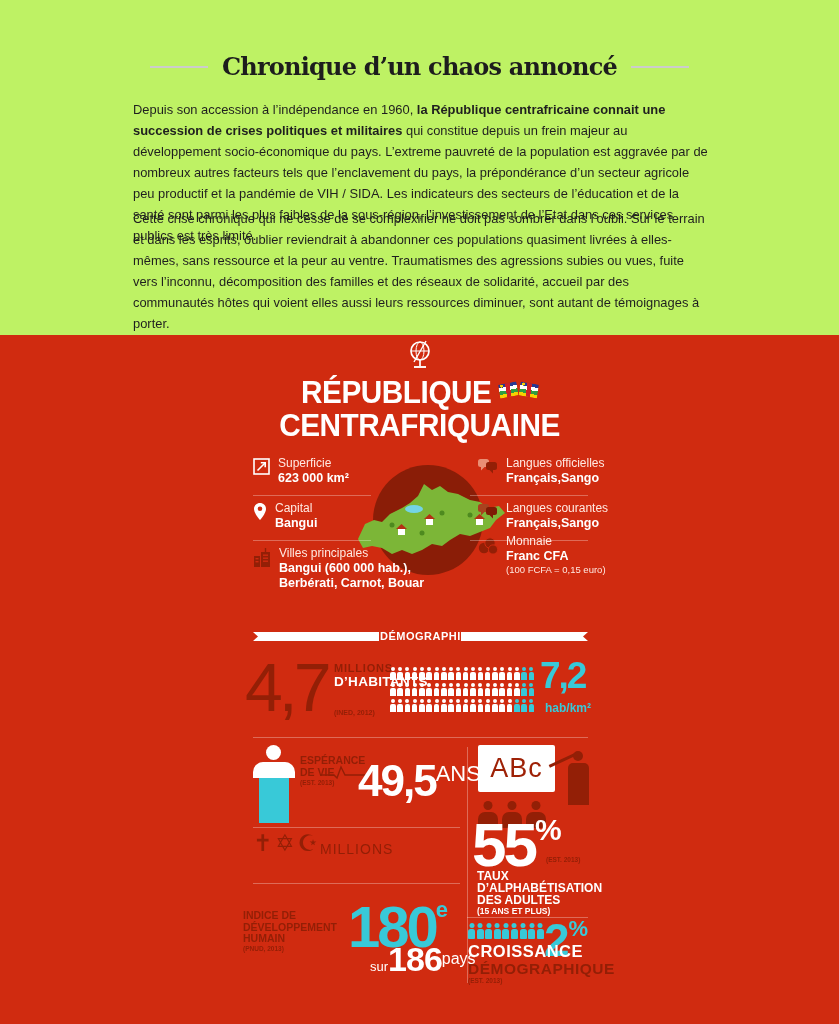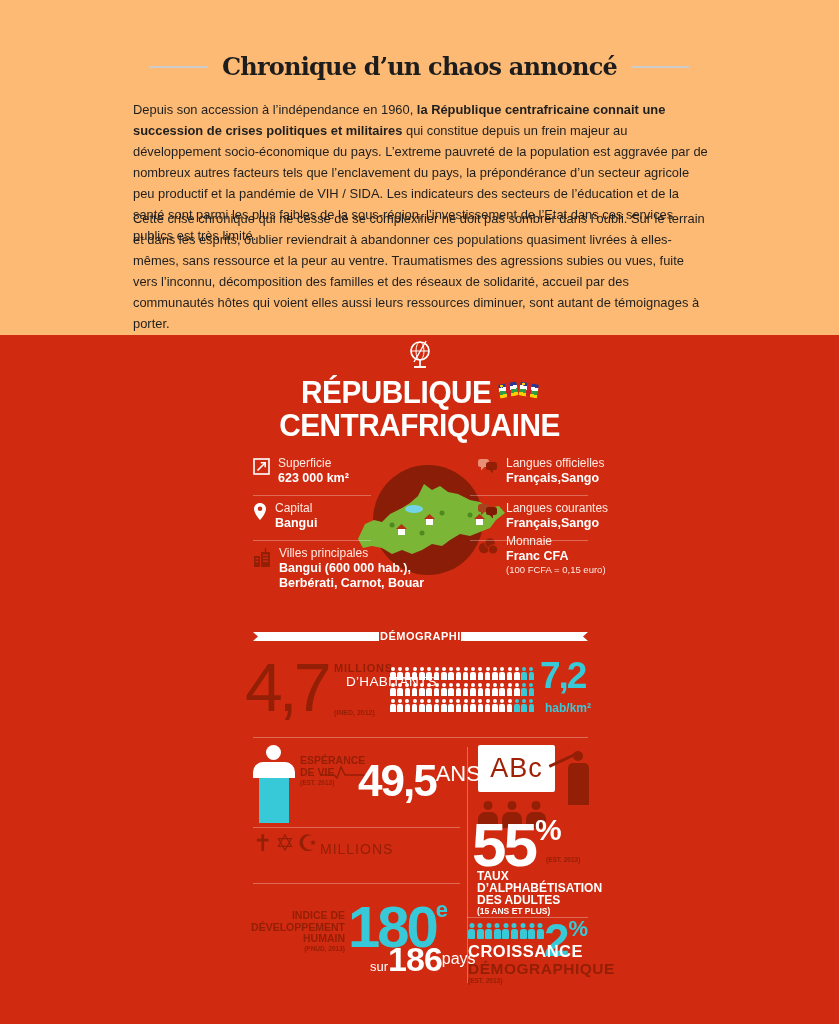--- a/index.html
+++ b/index.html
@@ -3,21 +3,21 @@
 <meta charset="utf-8">
 <style>
   :root{
     --red:#d02b10;
     --dark:#931f06;
     --darker:#8a1d07;
     --cyan:#38c9d8;
     --green:#7cb637;
   }
   html,body{margin:0;padding:0;background:#e9e9e9;}
-  .page{position:relative;width:839px;height:1024px;background:#fdba74;overflow:hidden;
+  .page{position:relative;width:839px;height:1024px;background:#bef264;overflow:hidden;
         font-family:"Liberation Sans",sans-serif;}
 
   
   .art-title-row{position:absolute;top:52px;left:0;right:0;display:flex;align-items:center;justify-content:center;gap:14px;}
   .art-title{font-family:"DejaVu Serif",serif;font-size:24px;font-weight:bold;color:#1d1d1d;
              letter-spacing:-0.8px;margin:0;white-space:nowrap;}
   .rule{width:58px;height:2px;background:#cccccc;}
   .para{position:absolute;left:133px;width:578px;font-size:12.9px;line-height:1.63;color:#1f1f1f;margin:0;}
   .p1{top:99px;} .p2{top:208px;}
   .para strong{font-weight:bold;}
@@ -51,21 +51,21 @@
   .banner-bar{position:absolute;top:297px;height:9px;background:#fff;}
   .bar-l{left:253px;width:126px;clip-path:polygon(0 0,100% 0,100% 100%,0 100%,5px 50%);}
   .bar-r{left:461px;width:127px;clip-path:polygon(0 0,100% 0,calc(100% - 5px) 50%,100% 100%,0 100%);}
   .banner-text{position:absolute;top:295px;left:380px;width:80px;text-align:center;
                font-size:11px;font-weight:bold;letter-spacing:.5px;color:#fff;}
 
   
   .big47{position:absolute;left:245px;top:318px;font-size:68px;font-weight:normal;color:var(--dark);
          letter-spacing:-4px;line-height:1;font-family:"Liberation Sans",sans-serif;}
   .millions{position:absolute;left:334px;top:327px;font-size:11px;font-weight:bold;color:var(--dark);letter-spacing:.8px;}
-  .habitants{position:absolute;left:334px;top:339px;font-size:13.5px;font-weight:normal;color:#fff;letter-spacing:.3px;margin-left:12px;}
+  .habitants{position:absolute;left:334px;top:339px;font-size:13.5px;font-weight:bold;color:#fff;letter-spacing:.3px;}
   .pop-src{position:absolute;left:334px;top:374px;font-size:7px;font-weight:bold;color:var(--dark);}
   .picto{position:absolute;left:390px;top:331px;}
   .picto-row{height:16px;white-space:nowrap;}
   .pp{display:inline-block;width:5.5px;height:13px;margin-right:1.8px;position:relative;color:#fff;}
   .pp::before{content:"";position:absolute;top:0;left:50%;transform:translateX(-50%);
               width:4px;height:4px;border-radius:50%;background:currentColor;}
   .pp::after{content:"";position:absolute;top:4.8px;left:0;right:0;bottom:0;background:currentColor;
              border-radius:2px 2px 0 0;}
   .pp.cyan{color:var(--cyan);}
   .density{position:absolute;left:540px;top:322px;font-size:37px;font-weight:bold;color:var(--cyan);
@@ -84,21 +84,21 @@
           letter-spacing:-2px;line-height:1;white-space:nowrap;}
   .le-ans{font-size:22px;font-weight:normal;letter-spacing:0;vertical-align:15px;}
 
   
   .rel-icons{position:absolute;left:253px;top:497px;font-size:23px;font-weight:bold;color:var(--dark);letter-spacing:3px;
              font-family:"DejaVu Sans",sans-serif;line-height:1;}
   .rel-label{position:absolute;left:320px;top:506px;font-size:14px;color:var(--dark);letter-spacing:1px;}
   .rel-value{position:absolute;left:253px;top:524px;font-size:13.5px;font-weight:bold;color:#fff;letter-spacing:.3px;}
 
   
-  .hdi-label{position:absolute;left:243px;top:575px;width:102px;text-align:right;font-size:10.5px;
+  .hdi-label{position:absolute;left:243px;top:575px;width:102px;font-size:10.5px;
              font-weight:bold;color:var(--dark);line-height:1.1;}
   .hdi-src{font-size:6.5px;}
   .hdi-rank{position:absolute;left:348px;top:563px;font-size:58px;font-weight:bold;color:var(--cyan);
             letter-spacing:-3px;line-height:1;white-space:nowrap;}
   .hdi-e{font-size:22px;vertical-align:30px;letter-spacing:0;}
   .hdi-total{position:absolute;left:370px;top:605px;color:#fff;white-space:nowrap;}
   .hdi-sur{font-size:13px;}
   .hdi-186{font-size:34px;font-weight:bold;letter-spacing:-1px;}
   .hdi-pays{font-size:16px;vertical-align:7px;}
 

